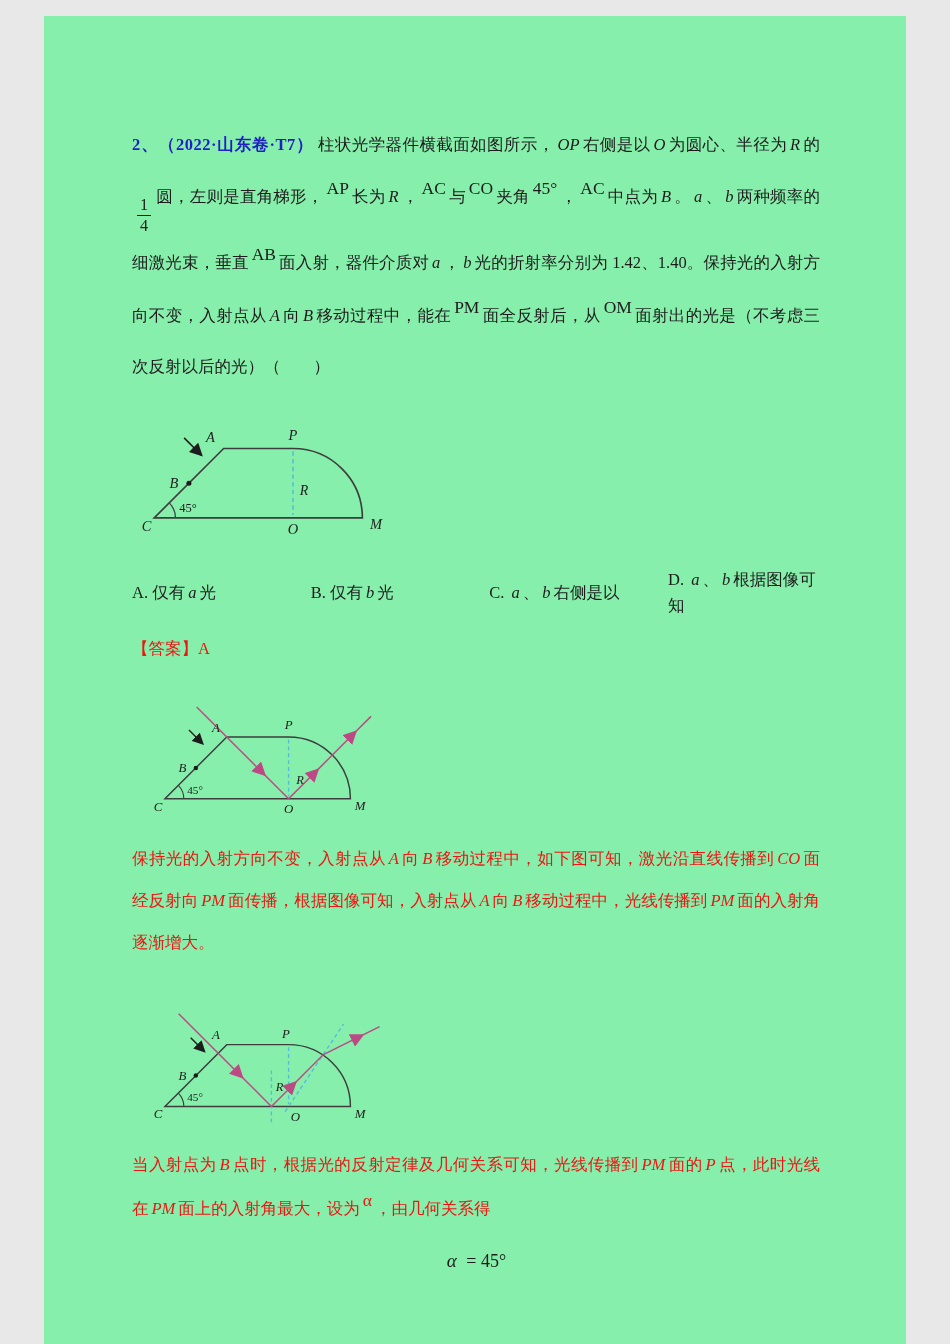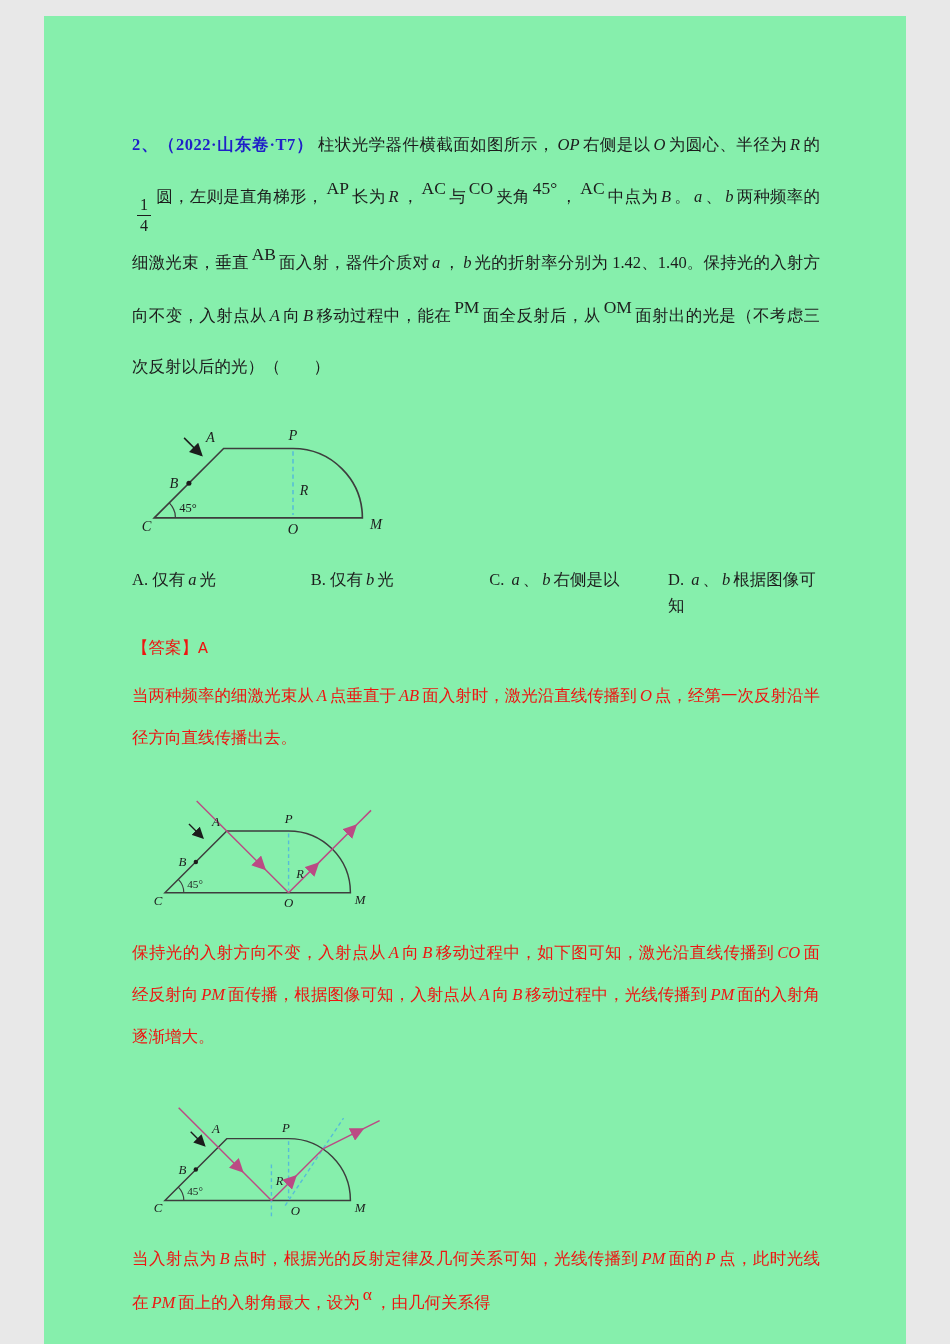--- a/index.html
+++ b/index.html
@@ -20,24 +20,24 @@
   .seg-cn{}
   .seg-math{font-family:"Liberation Serif","DejaVu Serif",serif;font-style:italic;padding:0 3px;}
   .seg-mathup{font-family:"Liberation Serif","DejaVu Serif",serif;
     position:relative;top:-8px;padding:0 3px;font-size:1.06em;}
   .seg-ms{font-family:"Liberation Serif","DejaVu Serif",serif;padding:0 2px;}
   .frac{display:inline-flex;flex-direction:column;align-items:center;vertical-align:-0.5em;
     line-height:1.15;margin:0 5px;font-size:.98em;}
   .frac .num{border-bottom:1.3px solid #1c1c1c;padding:0 3px 0px;}
   .frac .den{padding-top:1px;}
   .figure-wrap{margin:10px 0 6px 2px;}
-  .options{display:flex;margin:16px 0 4px 0;line-height:1.6;}
+  .options{display:flex;margin:16px 0 4px 0;line-height:1.6;align-items:center;}
   .option{width:193px;}
   .option:last-child{width:auto;}
-  .answer-line,.analysis-line{color:#ee1511;margin:14px 0 0 0;line-height:1.9;font-family:Liberation Mono, monospace;}
+  .answer-line,.analysis-line{color:#ee1511;margin:14px 0 0 0;line-height:1.9;}
   .expl{color:#ee1511;line-height:2.55;text-align:justify;margin:10px 0 4px 0;}
   .expl .seg-math{padding:0 3px;}
   .formula-line{text-align:center;margin:16px 0 0 0;font-size:18px;line-height:1.6;}
   .formula-line .seg-math{font-size:19px;}
   svg text{font-family:"Liberation Serif","DejaVu Serif",serif;font-style:italic;
     font-size:15px;fill:#1c1c1c;}
   svg text.angle{font-style:normal;font-size:13px;}
   svg text.rlab{font-size:14.5px;}
 </style>
 </head>
@@ -78,21 +78,20 @@
 
   <div class="options">
     <div class="option"><span class="seg-cn">A. 仅有</span><span class="seg-math">a</span><span class="seg-cn">光</span></div>
     <div class="option"><span class="seg-cn">B. 仅有</span><span class="seg-math">b</span><span class="seg-cn">光</span></div>
     <div class="option"><span class="seg-cn">C. </span><span class="seg-math">a</span><span class="seg-cn">、</span><span class="seg-math">b</span><span class="seg-cn">右侧是以</span></div>
     <div class="option"><span class="seg-cn">D. </span><span class="seg-math">a</span><span class="seg-cn">、</span><span class="seg-math">b</span><span class="seg-cn">根据图像可知</span></div>
   </div>
 
   <p class="answer-line"><span>【答案】</span><span>A</span></p>
 
-  <p class="expl"><span class="seg-cn">当两种频率的细激光束从</span><span class="seg-math">A</span><span class="seg-cn">点垂直于</span><span class="seg-math">AB</span><span class="seg-cn">面入射时，激光沿直线传播到</span><span class="seg-math">O</span><span class="seg-cn">点，经第一次反射沿半径方向直线传播出去。</span></p>
 
   <div class="figure-wrap">
     <svg width="292" height="148" viewBox="0 0 340 172">
       <defs>
         <marker id="ab2" viewBox="0 0 10 10" refX="8.5" refY="5" markerWidth="8.5" markerHeight="8.5" orient="auto">
           <path d="M0,0 L10,5 L0,10 z" fill="#1c1c1c"></path>
         </marker>
         <marker id="am2" viewBox="0 0 10 10" refX="8.5" refY="5" markerWidth="9.5" markerHeight="9.5" orient="auto">
           <path d="M0,0 L10,5 L0,10 z" fill="#bb4a84"></path>
         </marker>
@@ -153,14 +152,15 @@
       <text x="28" y="168" text-anchor="middle">C</text>
       <text x="188" y="171" text-anchor="middle">O</text>
       <text x="257" y="167">M</text>
       <text x="174" y="136" text-anchor="end" class="rlab">R</text>
       <text x="62" y="148" class="angle">45°</text>
     </svg>
   </div>
 
   <p class="expl"><span class="seg-cn">当入射点为</span><span class="seg-math">B</span><span class="seg-cn">点时，根据光的反射定律及几何关系可知，光线传播到</span><span class="seg-math">PM</span><span class="seg-cn">面的</span><span class="seg-math">P</span><span class="seg-cn">点，此时光线在</span><span class="seg-math">PM</span><span class="seg-cn">面上的入射角最大，设为</span><span class="seg-mathup">α</span><span class="seg-cn">，由几何关系得</span></p>
 
+  <p class="formula-line"><span class="seg-math">α</span><span class="seg-ms"> = 45°</span></p>
 
 </div>
 
 </body></html>

